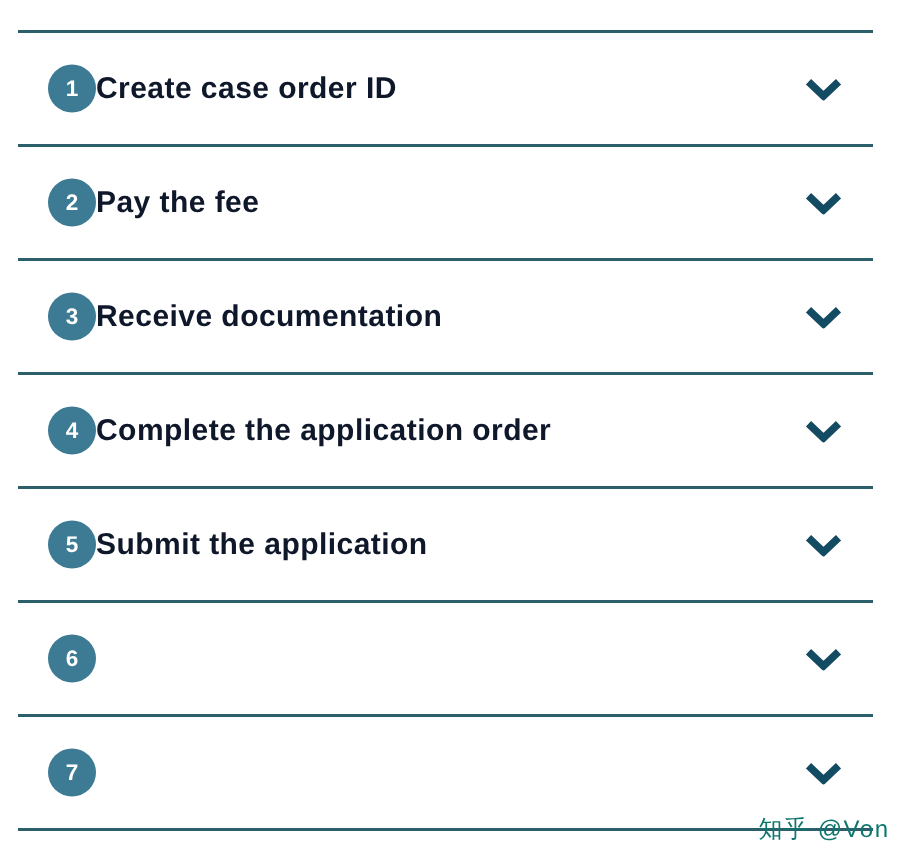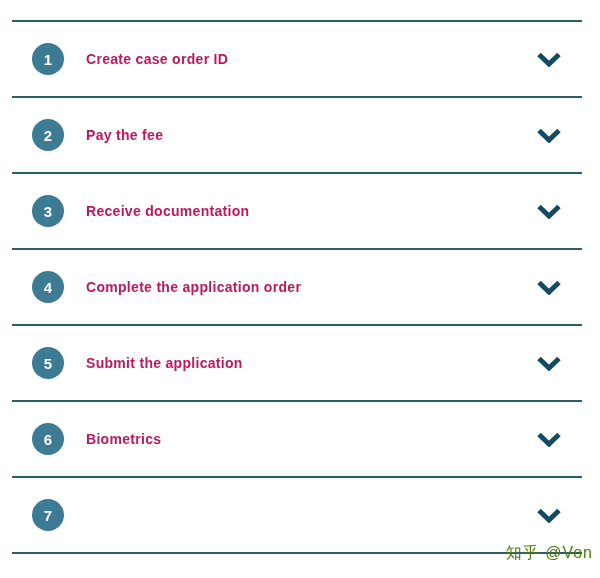--- a/index.html
+++ b/index.html
@@ -33,42 +33,41 @@
     background: #3d7a94;
     color: #ffffff;
     font-size: 15px;
     font-weight: bold;
     display: flex;
     align-items: center;
     justify-content: center;
     line-height: 1;
   }
   .label {
-    margin-left: 22px;
-    font-size: 14px;
+    font-size: 20px;
     font-weight: bold;
-    color: #be185d;
+    color: #0f172a;
     letter-spacing: 0.3px;
     white-space: nowrap;
   }
   .chevron {
     margin-left: auto;
     margin-right: 20px;
     flex: none;
     width: 26px; height: 15px;
     display: flex;
     align-items: center;
     justify-content: center;
   }
   .watermark {
     position: absolute;
     right: 7px;
     bottom: 14px;
     font-size: 16px;
-    color: #4d7c0f;
+    color: #0f766e;
     letter-spacing: 1px;
     white-space: nowrap;
   }
 </style>
 </head>
 <body>
 
 <div class="accordion">
 
   <div class="step">
@@ -116,21 +115,20 @@
     <div class="label">Submit the application</div>
     <div class="chevron">
       <svg width="26" height="15" viewBox="0 0 26 15">
           <polyline points="3,2.5 13,12 23,2.5" fill="none" stroke="#134b63" stroke-width="5"></polyline>
         </svg>
     </div>
   </div>
 
   <div class="step">
     <div class="badge">6</div>
-    <div class="label">Biometrics</div>
     <div class="chevron">
       <svg width="26" height="15" viewBox="0 0 26 15">
           <polyline points="3,2.5 13,12 23,2.5" fill="none" stroke="#134b63" stroke-width="5"></polyline>
         </svg>
     </div>
   </div>
 
   <div class="step">
     <div class="badge">7</div>
     <div class="chevron">

